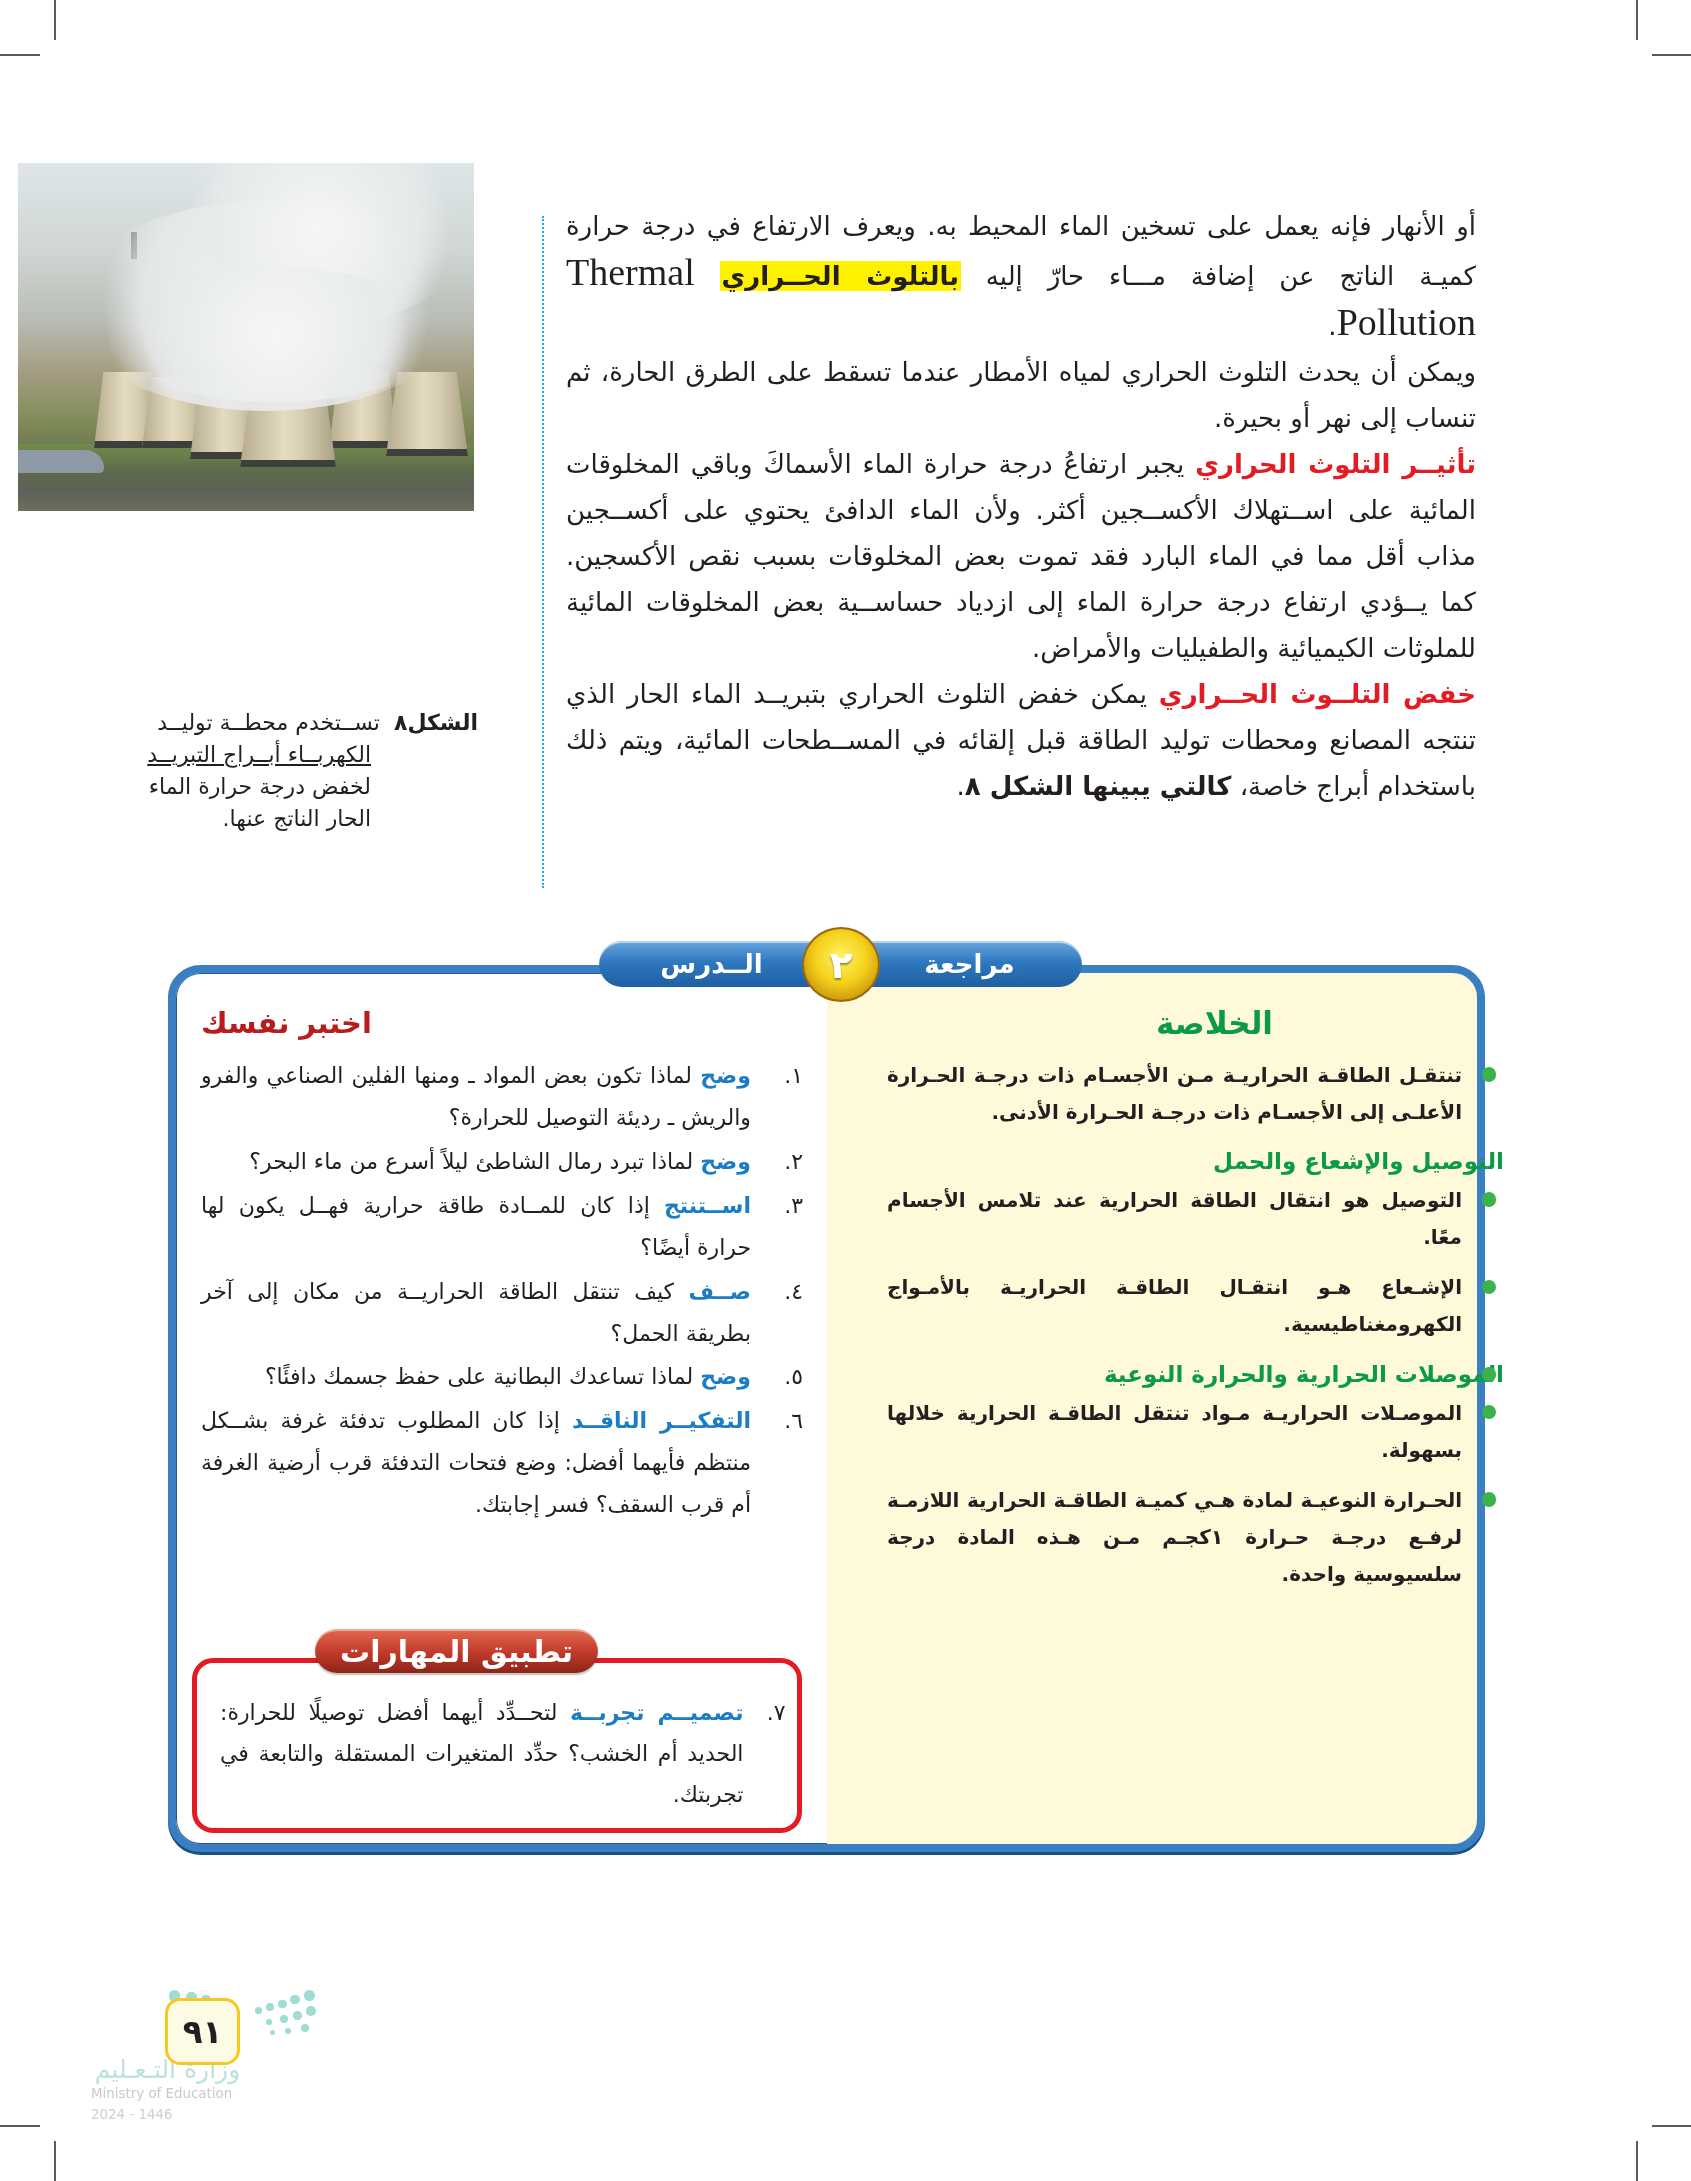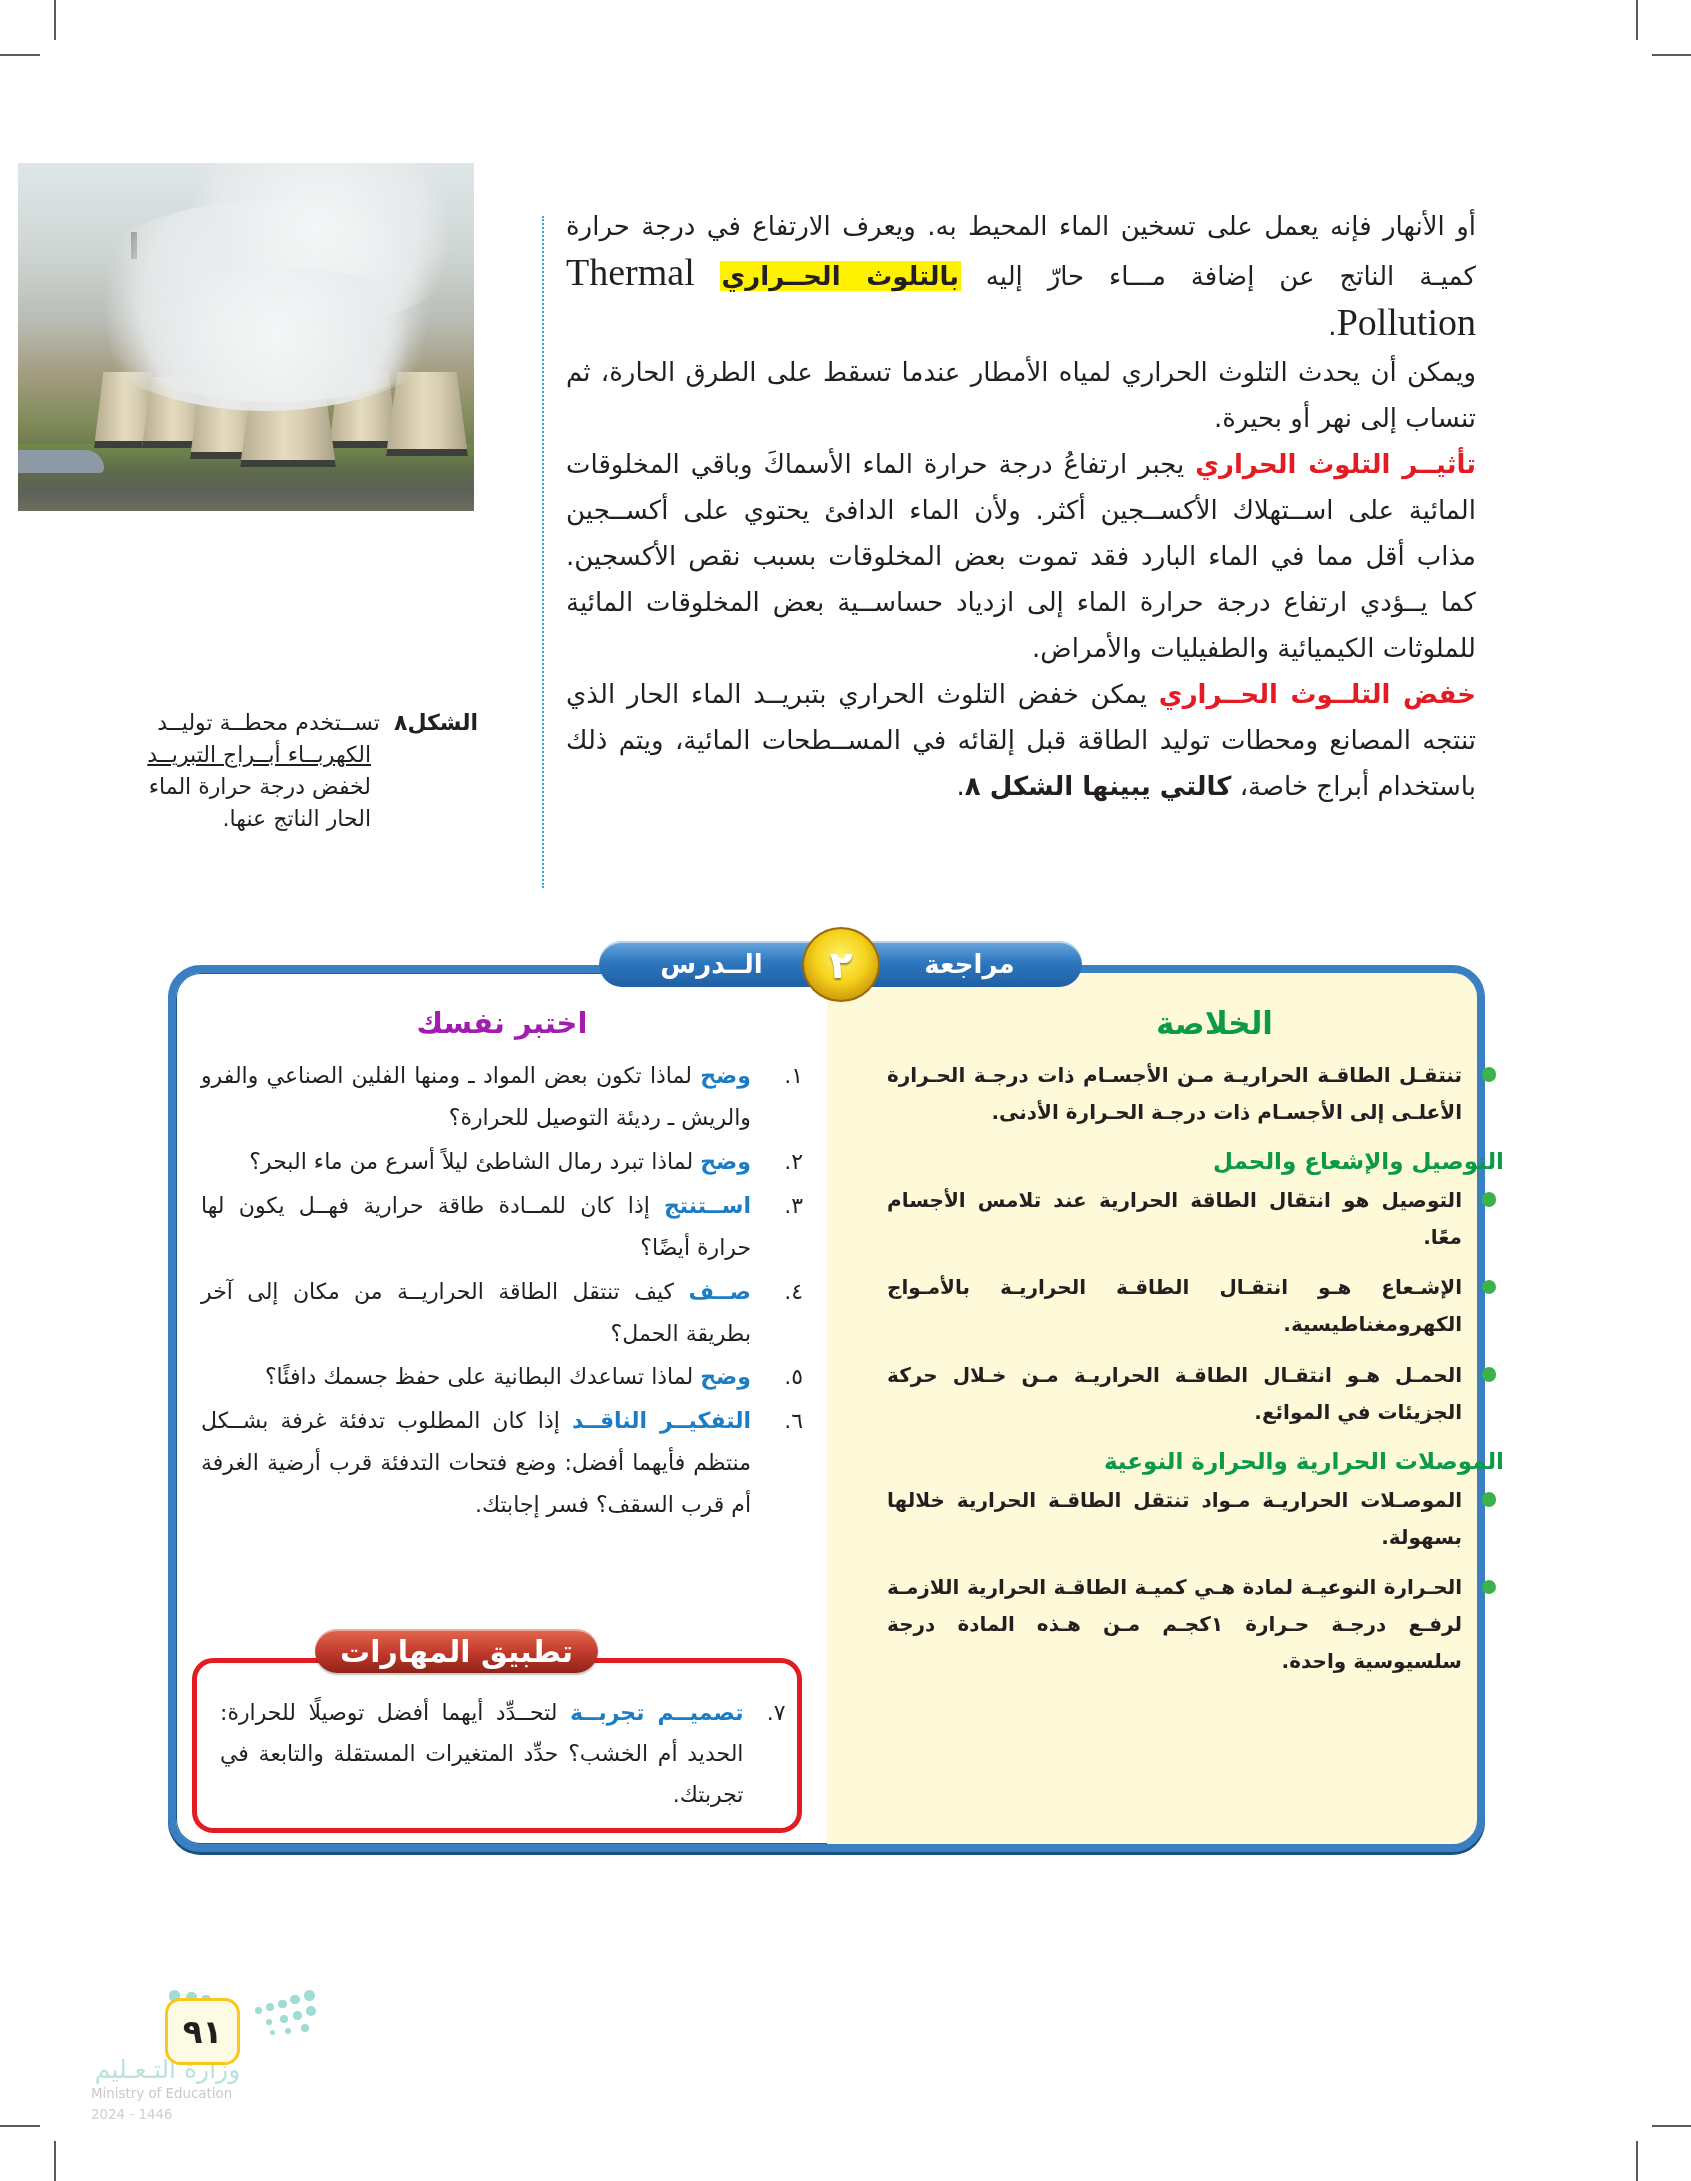--- a/index.html
+++ b/index.html
@@ -98,21 +98,21 @@
   .summary .item .dot {
     position: absolute; right: 7.6px; top: 10.5px; width: 14.3px; height: 14.3px; border-radius: 50%;
     background: #3cb24a;
   }
 
   
   .quiz {
     position: absolute; left: 201px; top: 994px; width: 602px;
     direction: rtl; font-family: "DejaVu Sans", sans-serif;
   }
-  .quiz .title { text-align: center; color: #a21caf; font-weight: bold; font-size: 29px; height: 59px; line-height: 59px; }
+  .quiz .title { text-align: left; color: #b91c1c; font-weight: bold; font-size: 29px; height: 59px; line-height: 59px; }
   .quiz .q {
     position: relative; padding-right: 52px; font-size: 22px; line-height: 42px;
     text-align: justify; color: #231f20; margin-top: 1.9px;
   }
   .quiz .q .num { position: absolute; right: 0; top: 0; width: 46px; text-align: right; font-size: 22px; }
   .quiz .q .verb { color: #1c7dc4; font-weight: bold; }
 
   .skills {
     position: absolute; left: 192px; top: 1658px; width: 610px; height: 175px;
     border: 5.7px solid #e31b23; border-radius: 21px; background: #ffffff;
@@ -216,21 +216,21 @@
 </div>
 
 <div class="summary">
   <div class="title">الخلاصة</div>
 
   <div class="item"><span class="dot"></span><span>تنتقـل الطاقـة الحراريـة مـن الأجسـام ذات درجـة الحـرارة الأعلـى إلى الأجسـام ذات درجـة الحـرارة الأدنى.</span></div>
 
   <div class="sub">التوصيل والإشعاع والحمل</div>
   <div class="item"><span class="dot"></span><span>التوصيل هو انتقال الطاقة الحرارية عند تلامس الأجسام معًا.</span></div>
   <div class="item" style="margin-top:13.4px;"><span class="dot"></span><span>الإشـعاع هـو انتقـال الطاقـة الحراريـة بالأمـواج الكهرومغناطيسية.</span></div>
-  <div class="item" style="margin-top:13.4px;"><span class="dot"></span><span>الحمـل هـو انتقـال الطاقـة الحراريـة مـن خـلال حركة الجزيئات في الموائع.</span></div>
+  <div class="item" style="margin-top:13.4px;"><span class="dot"></span></div>
 
   <div class="sub">الموصلات الحرارية والحرارة النوعية</div>
   <div class="item"><span class="dot"></span><span>الموصـلات الحراريـة مـواد تنتقل الطاقـة الحرارية خلالها بسهولة.</span></div>
   <div class="item" style="margin-top:13.4px;"><span class="dot"></span><span>الحـرارة النوعيـة لمادة هـي كميـة الطاقـة الحرارية اللازمـة لرفـع درجـة حـرارة ١كجـم مـن هـذه المادة درجة سلسيوسية واحدة.</span></div>
 </div>
 
 <div class="quiz">
   <div class="title">اختبر نفسك</div>
   <div class="q"><span class="num">١.</span><span class="verb">وضح</span><span> لماذا تكون بعض المواد ـ ومنها الفلين الصناعي والفرو والريش ـ رديئة التوصيل للحرارة؟</span></div>
   <div class="q"><span class="num">٢.</span><span class="verb">وضح</span><span> لماذا تبرد رمال الشاطئ ليلاً أسرع من ماء البحر؟</span></div>

